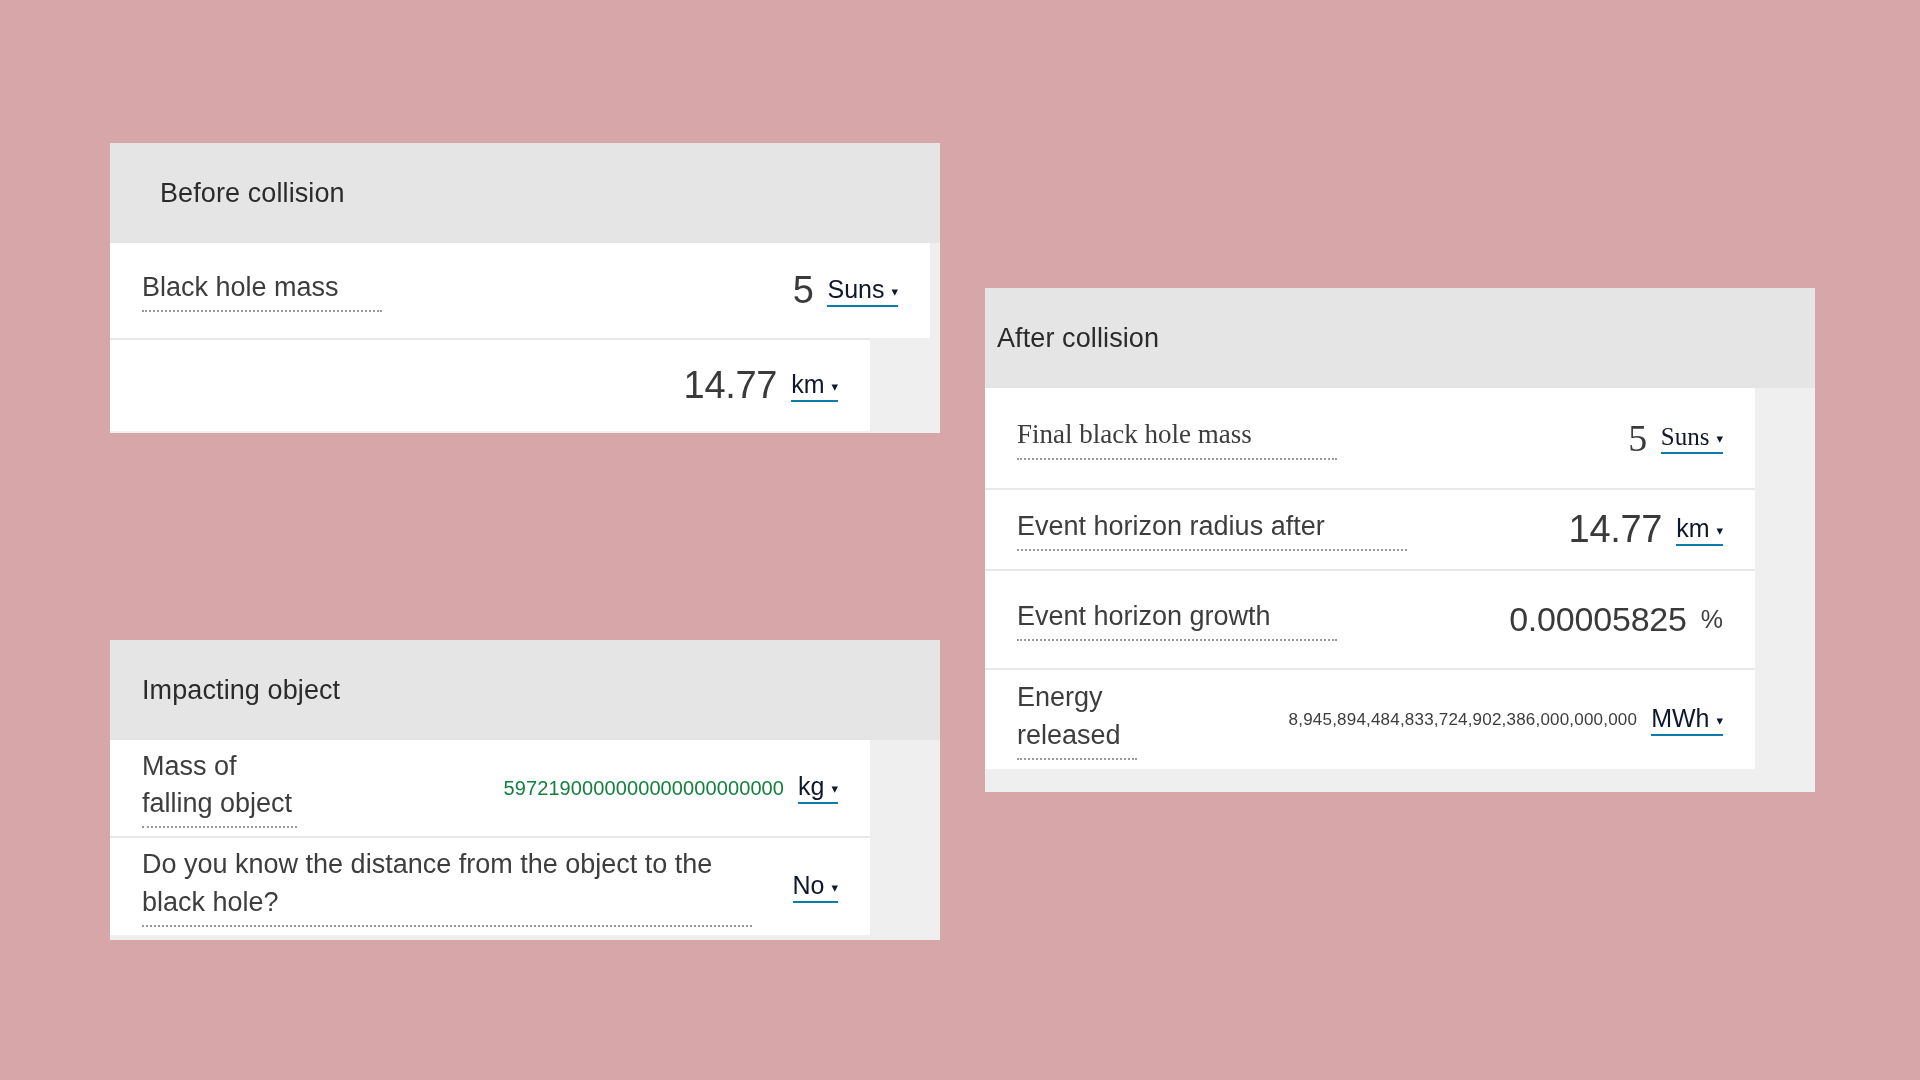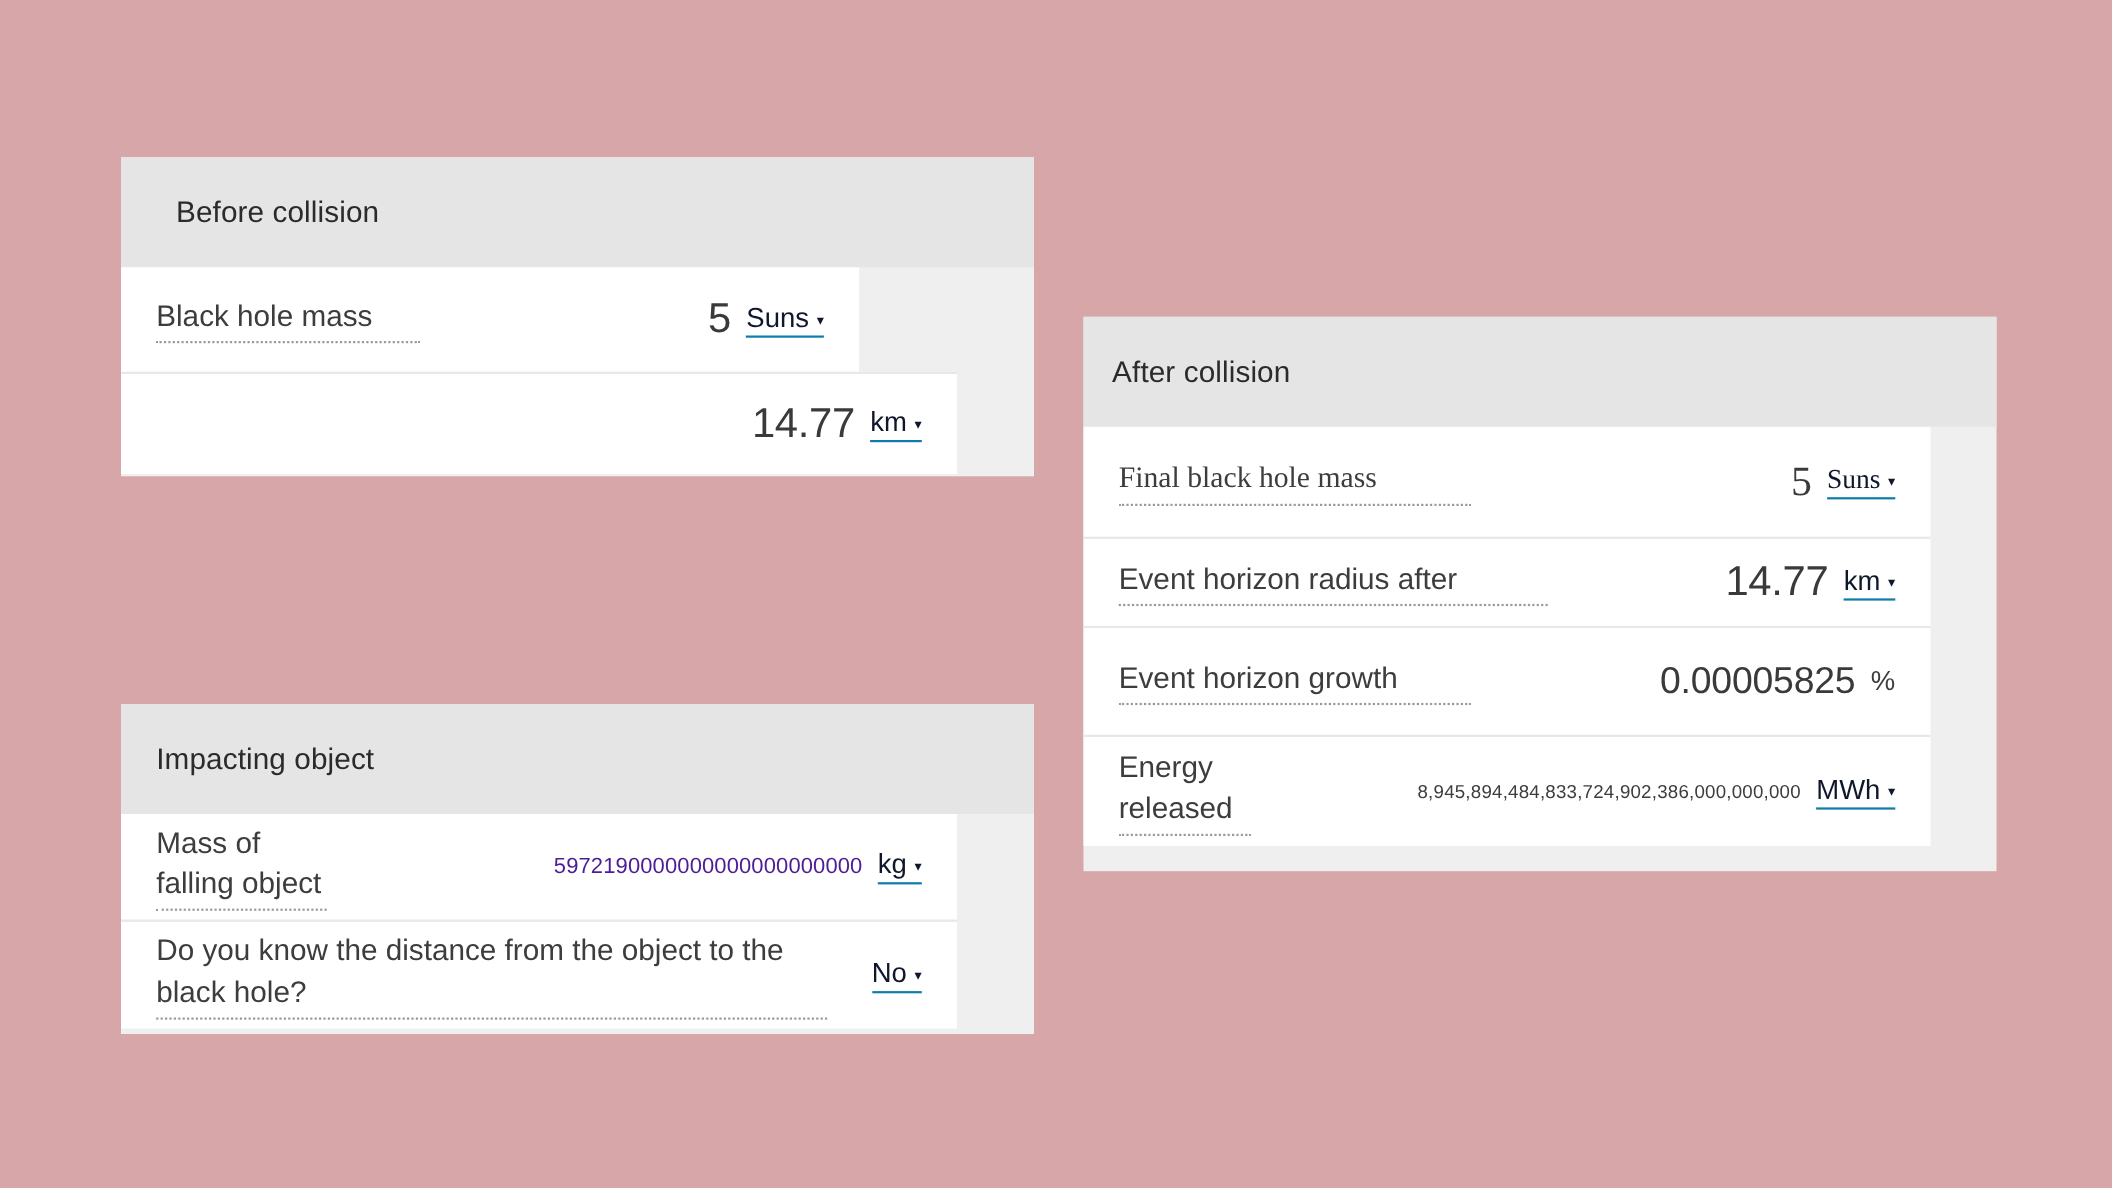--- a/index.html
+++ b/index.html
@@ -77,21 +77,21 @@
 
   .value {
     font-size: 38px;
     color: #3a3a3a;
     font-weight: 400;
     letter-spacing: -0.3px;
   }
   .value.small {
     font-size: 20px;
     letter-spacing: 0.1px;
-    color: #4c1d95;
+    color: #15803d;
   }
   .value.tiny {
     font-size: 17px;
     letter-spacing: 0.2px;
     color: #3d3d3d;
   }
   .value.mid {
     font-size: 34px;
     letter-spacing: -0.2px;
   }
@@ -124,21 +124,21 @@
 <body>
 
 <div class="stage">
 
   <div class="card" style="left:110px; top:143px; width:830px; height:290px;">
     <div class="card-header" style="height:100px; padding-left:50px;">
       <span class="card-title">Before collision</span>
     </div>
     <div class="card-body">
 
-      <div class="row" style="height:95px; width:671px; padding:0 32px;">
+      <div class="row" style="height:95px; width:820px; padding:0 32px;">
         <span class="row-label" style="width:240px;">Black hole mass</span>
         <span class="row-right">
           <span class="value">5</span>
           <span class="unit-link">
             <span>Suns</span>
             <span class="caret">▾</span>
           </span>
         </span>
       </div>
 
@@ -179,21 +179,21 @@
             <span>No</span>
             <span class="caret">▾</span>
           </span>
         </span>
       </div>
 
     </div>
   </div>
 
   <div class="card" style="left:985px; top:288px; width:830px; height:504px;">
-    <div class="card-header" style="height:100px; padding-left:26px;">
+    <div class="card-header" style="height:100px; padding-left:12px;">
       <span class="card-title">After collision</span>
     </div>
     <div class="card-body">
 
       <div class="row" style="height:100px; width:770px; padding:0 32px;font-family:Liberation Serif, serif;">
         <span class="row-label" style="width:320px;">Final black hole mass</span>
         <span class="row-right">
           <span class="value">5</span>
           <span class="unit-link">
             <span>Suns</span>

